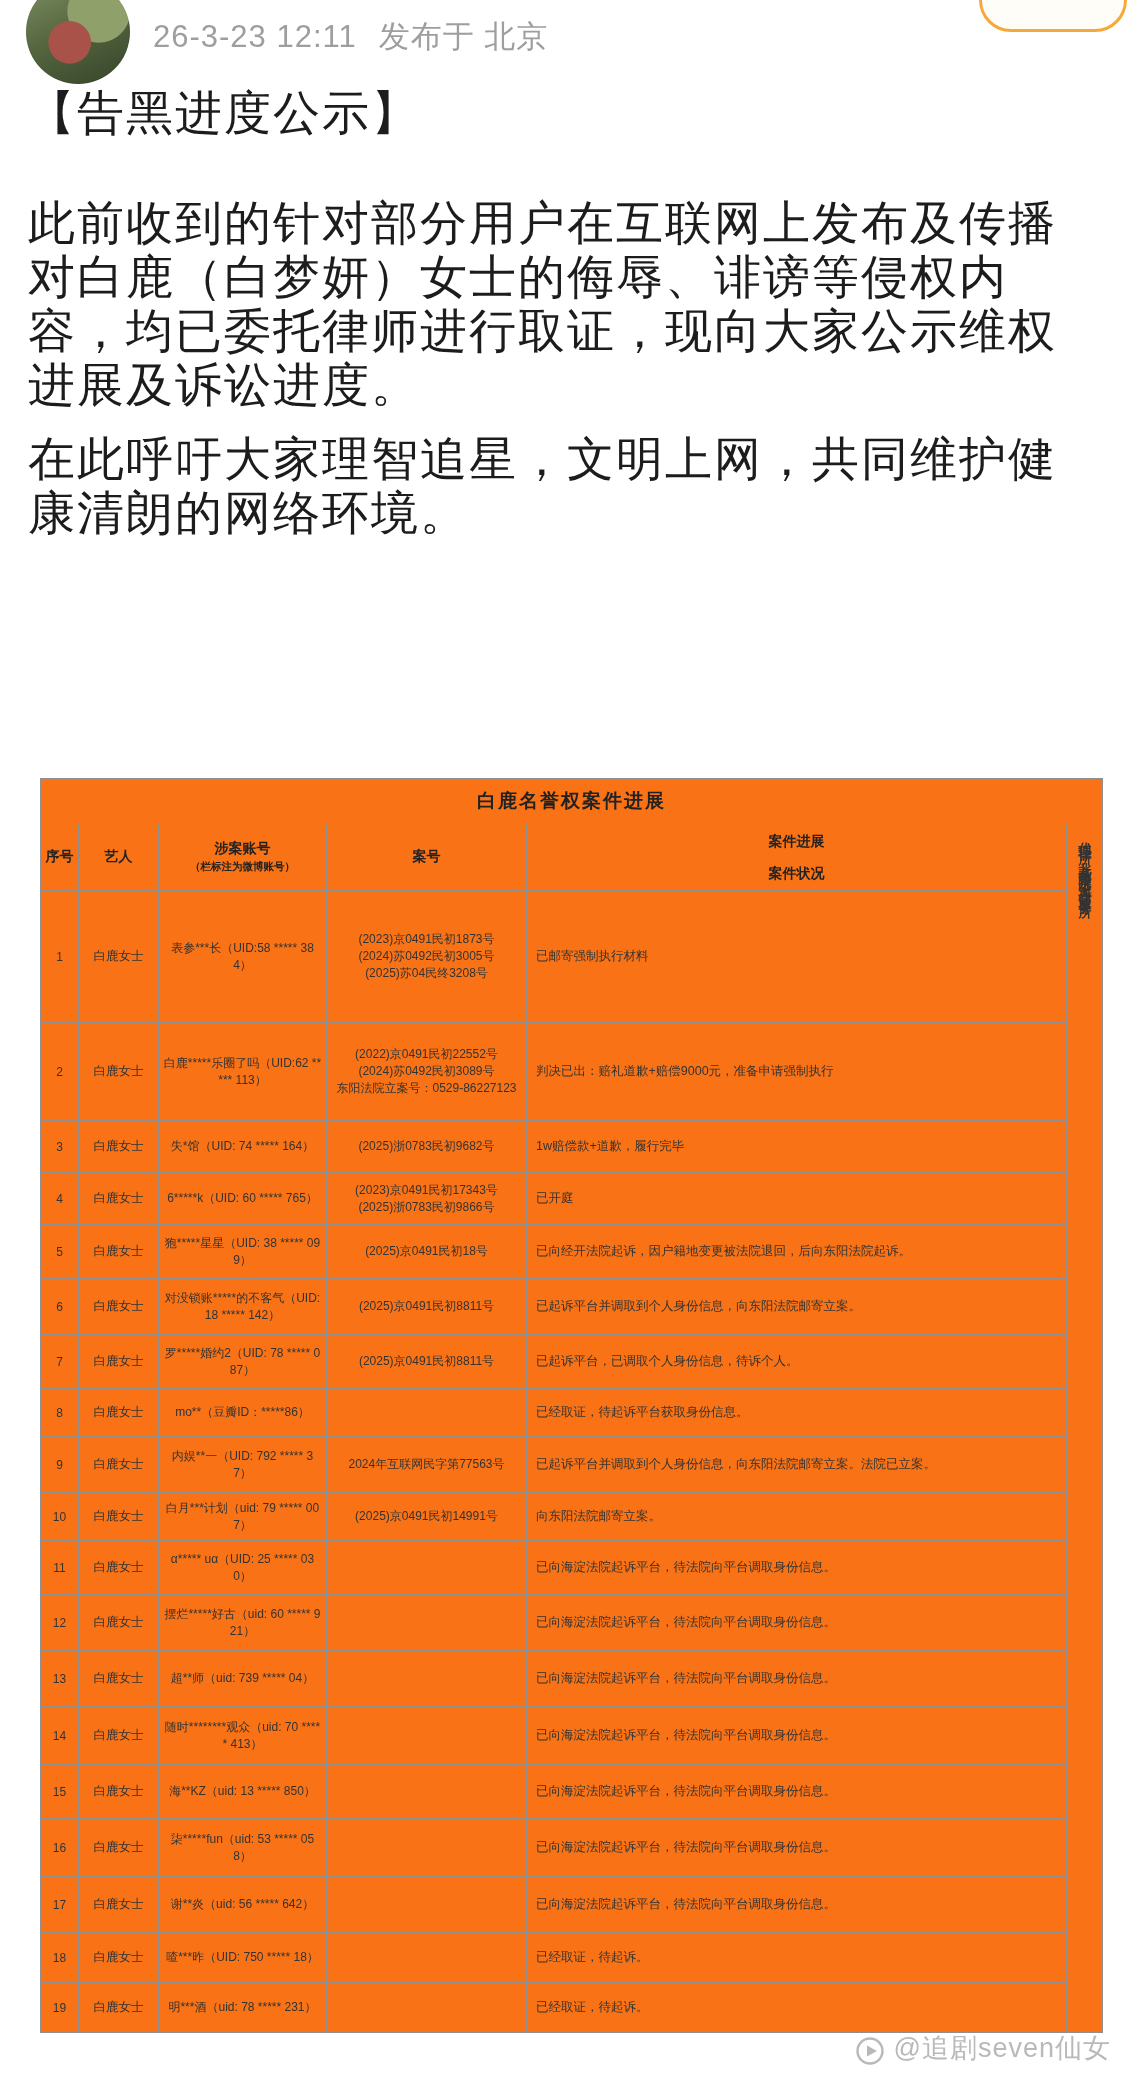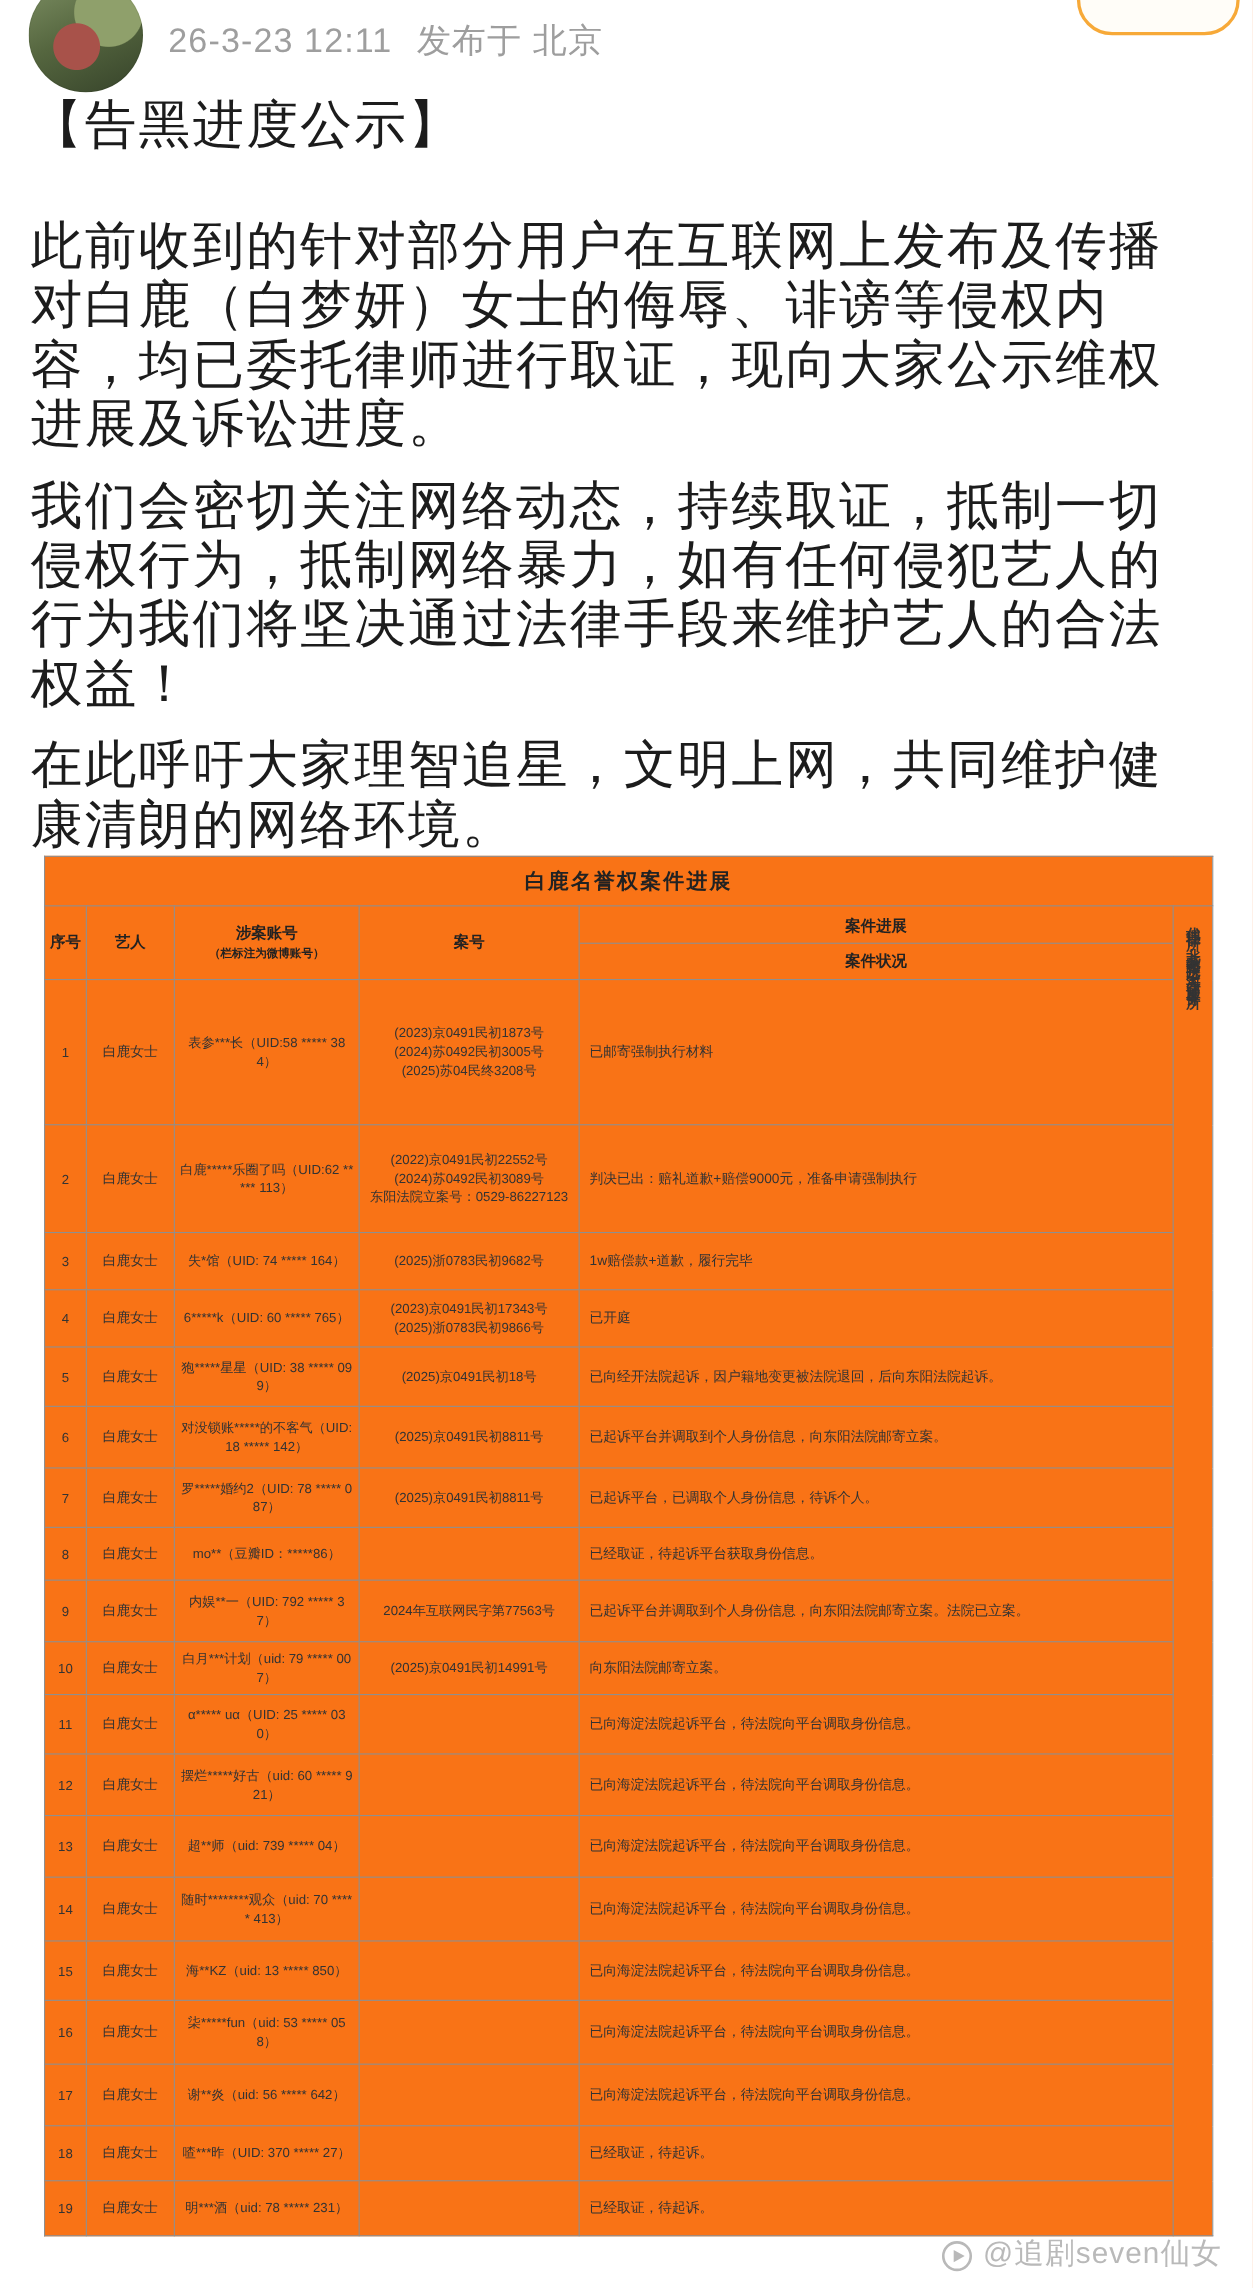--- a/index.html
+++ b/index.html
@@ -54,21 +54,20 @@
 
 <div class="avatar"></div>
 <div class="meta">
   <span>26-3-23 12:11</span><span class="src">发布于 北京</span>
 </div>
 <div class="follow-btn"></div>
 
 <div class="post-body">
   <p class="title">【告黑进度公示】</p>
   <p>此前收到的针对部分用户在互联网上发布及传播对白鹿（白梦妍）女士的侮辱、诽谤等侵权内容，均已委托律师进行取证，现向大家公示维权进展及诉讼进度。</p>
-  <p>我们会密切关注网络动态，持续取证，抵制一切侵权行为，抵制网络暴力，如有任何侵犯艺人的行为我们将坚决通过法律手段来维护艺人的合法权益！</p>
   <p>在此呼吁大家理智追星，文明上网，共同维护健康清朗的网络环境。</p>
 </div>
 
 <div class="table-wrap">
   <table>
     <colgroup>
       <col style="width:38px">
         <col style="width:80px">
         <col style="width:168px">
       <col style="width:200px">
@@ -217,21 +216,21 @@
         <tr style="height: 56px;">
           <td class="c-no">17</td>
           <td class="c-artist">白鹿女士</td>
           <td class="c-account">谢**炎（uid: 56 ***** 642）</td>
           <td class="c-case"></td>
           <td class="c-progress">已向海淀法院起诉平台，待法院向平台调取身份信息。</td>
         </tr>
         <tr style="height: 50px;">
           <td class="c-no">18</td>
           <td class="c-artist">白鹿女士</td>
-          <td class="c-account">喳***昨（UID: 370 ***** 27）</td>
+          <td class="c-account">喳***昨（UID: 750 ***** 18）</td>
           <td class="c-case"></td>
           <td class="c-progress">已经取证，待起诉。</td>
         </tr>
         <tr style="height: 50px;">
           <td class="c-no">19</td>
           <td class="c-artist">白鹿女士</td>
           <td class="c-account">明***酒（uid: 78 ***** 231）</td>
           <td class="c-case"></td>
           <td class="c-progress">已经取证，待起诉。</td>
         </tr>

